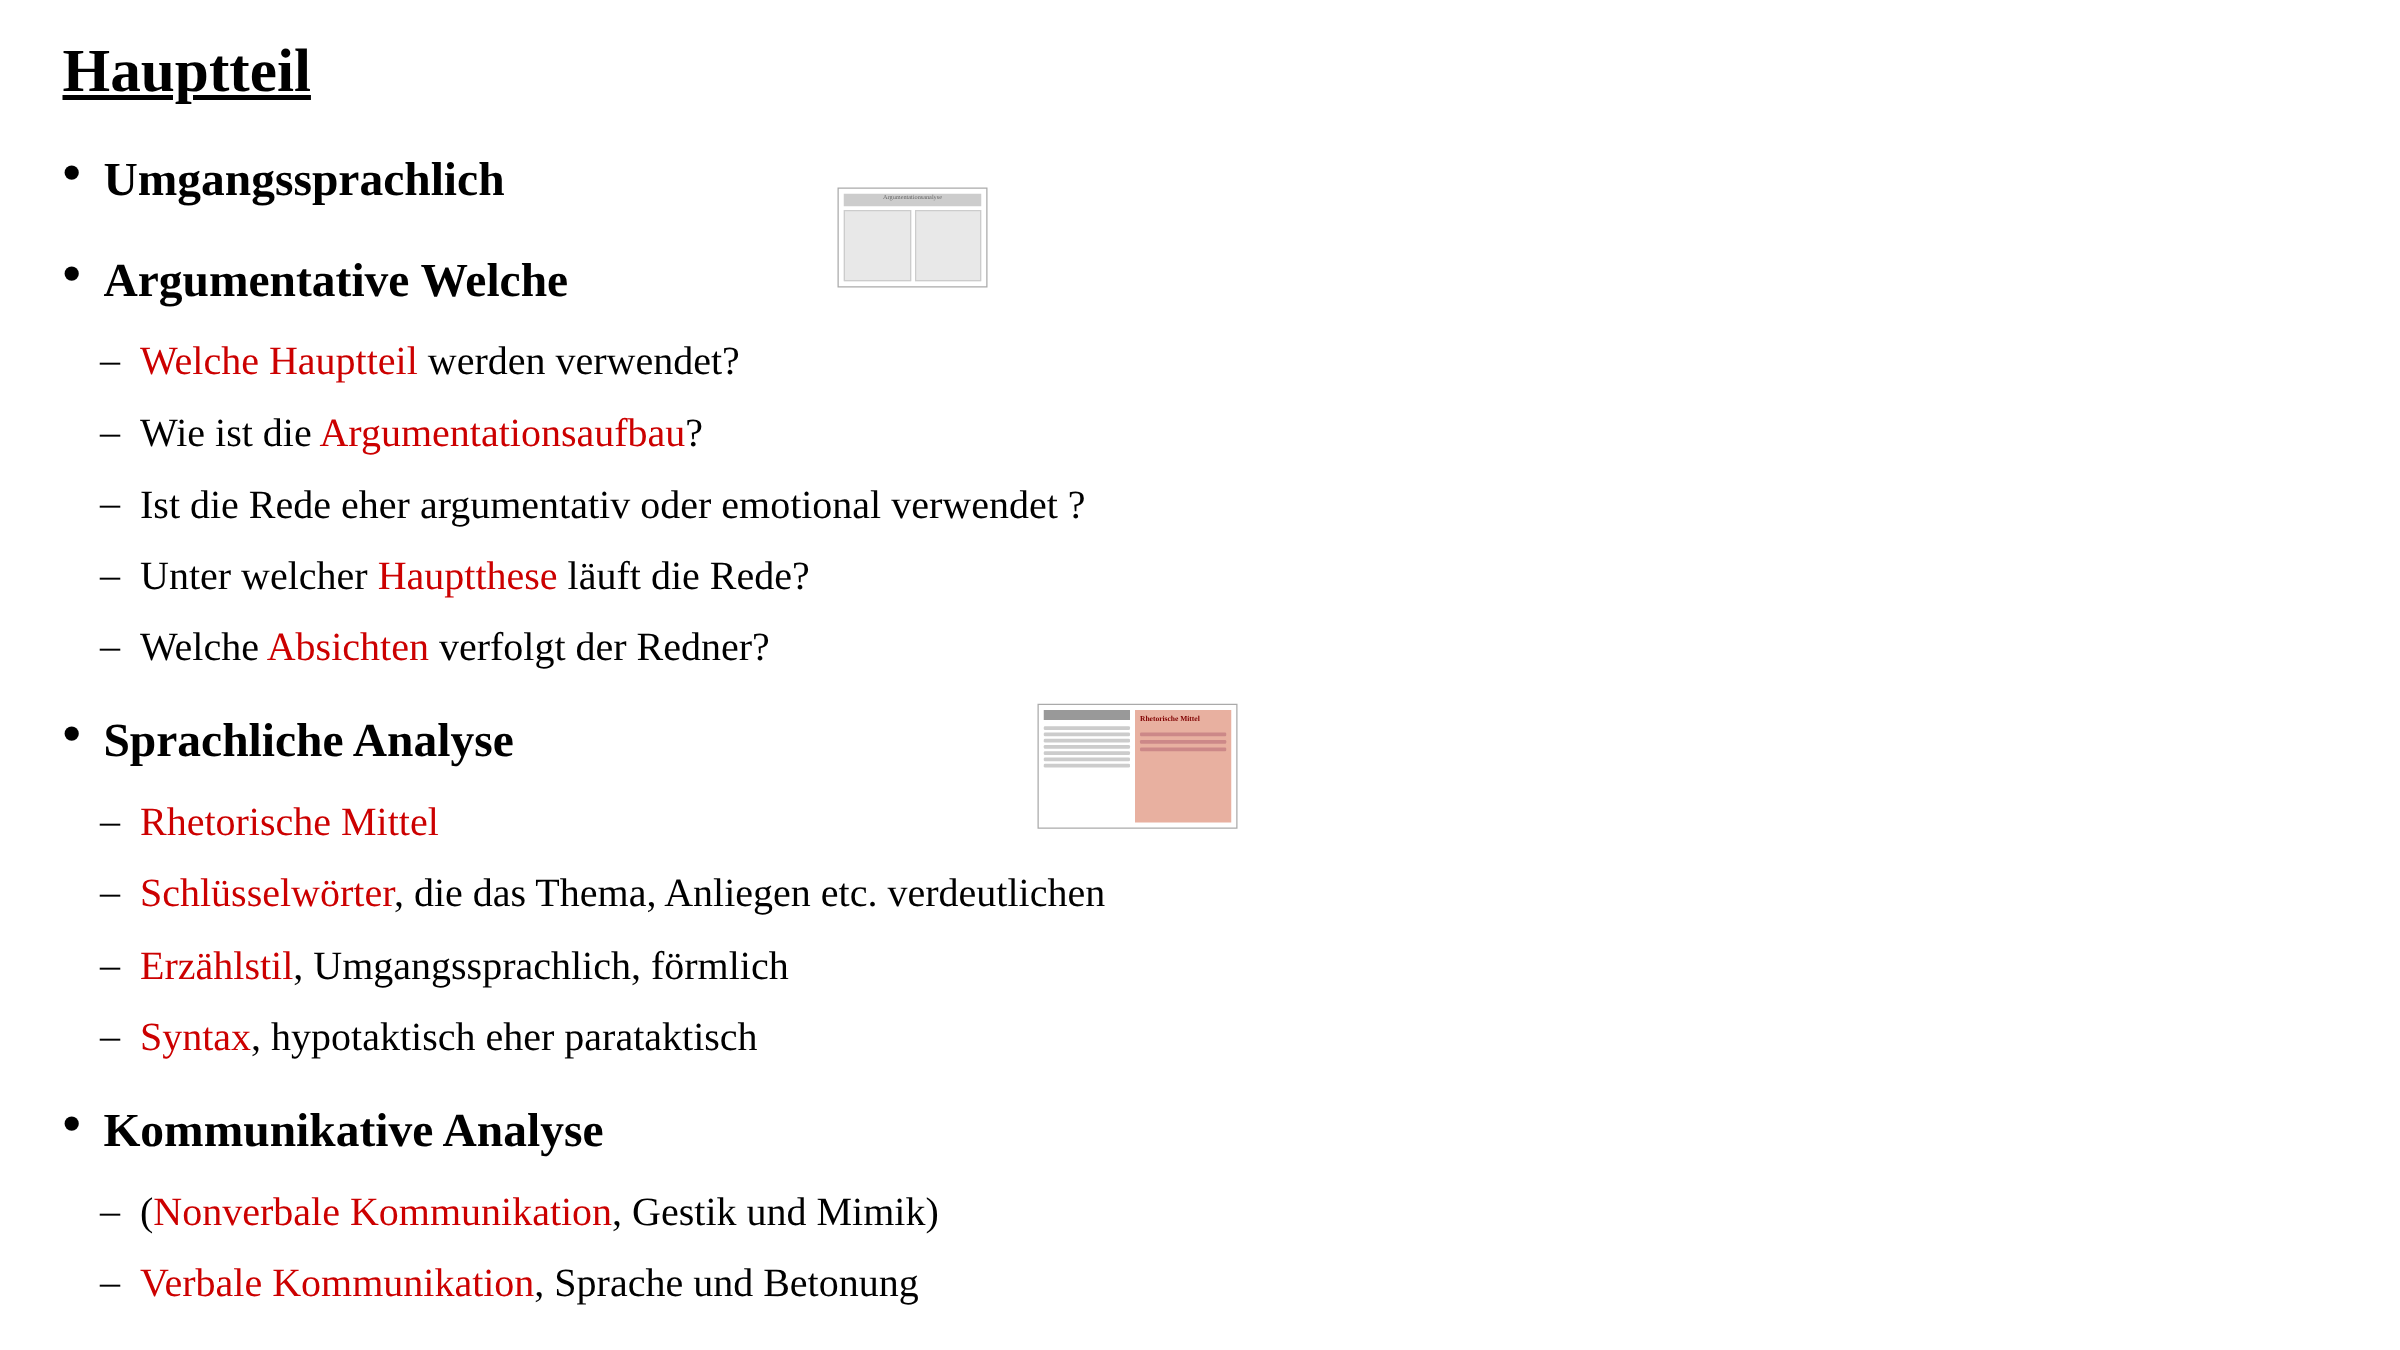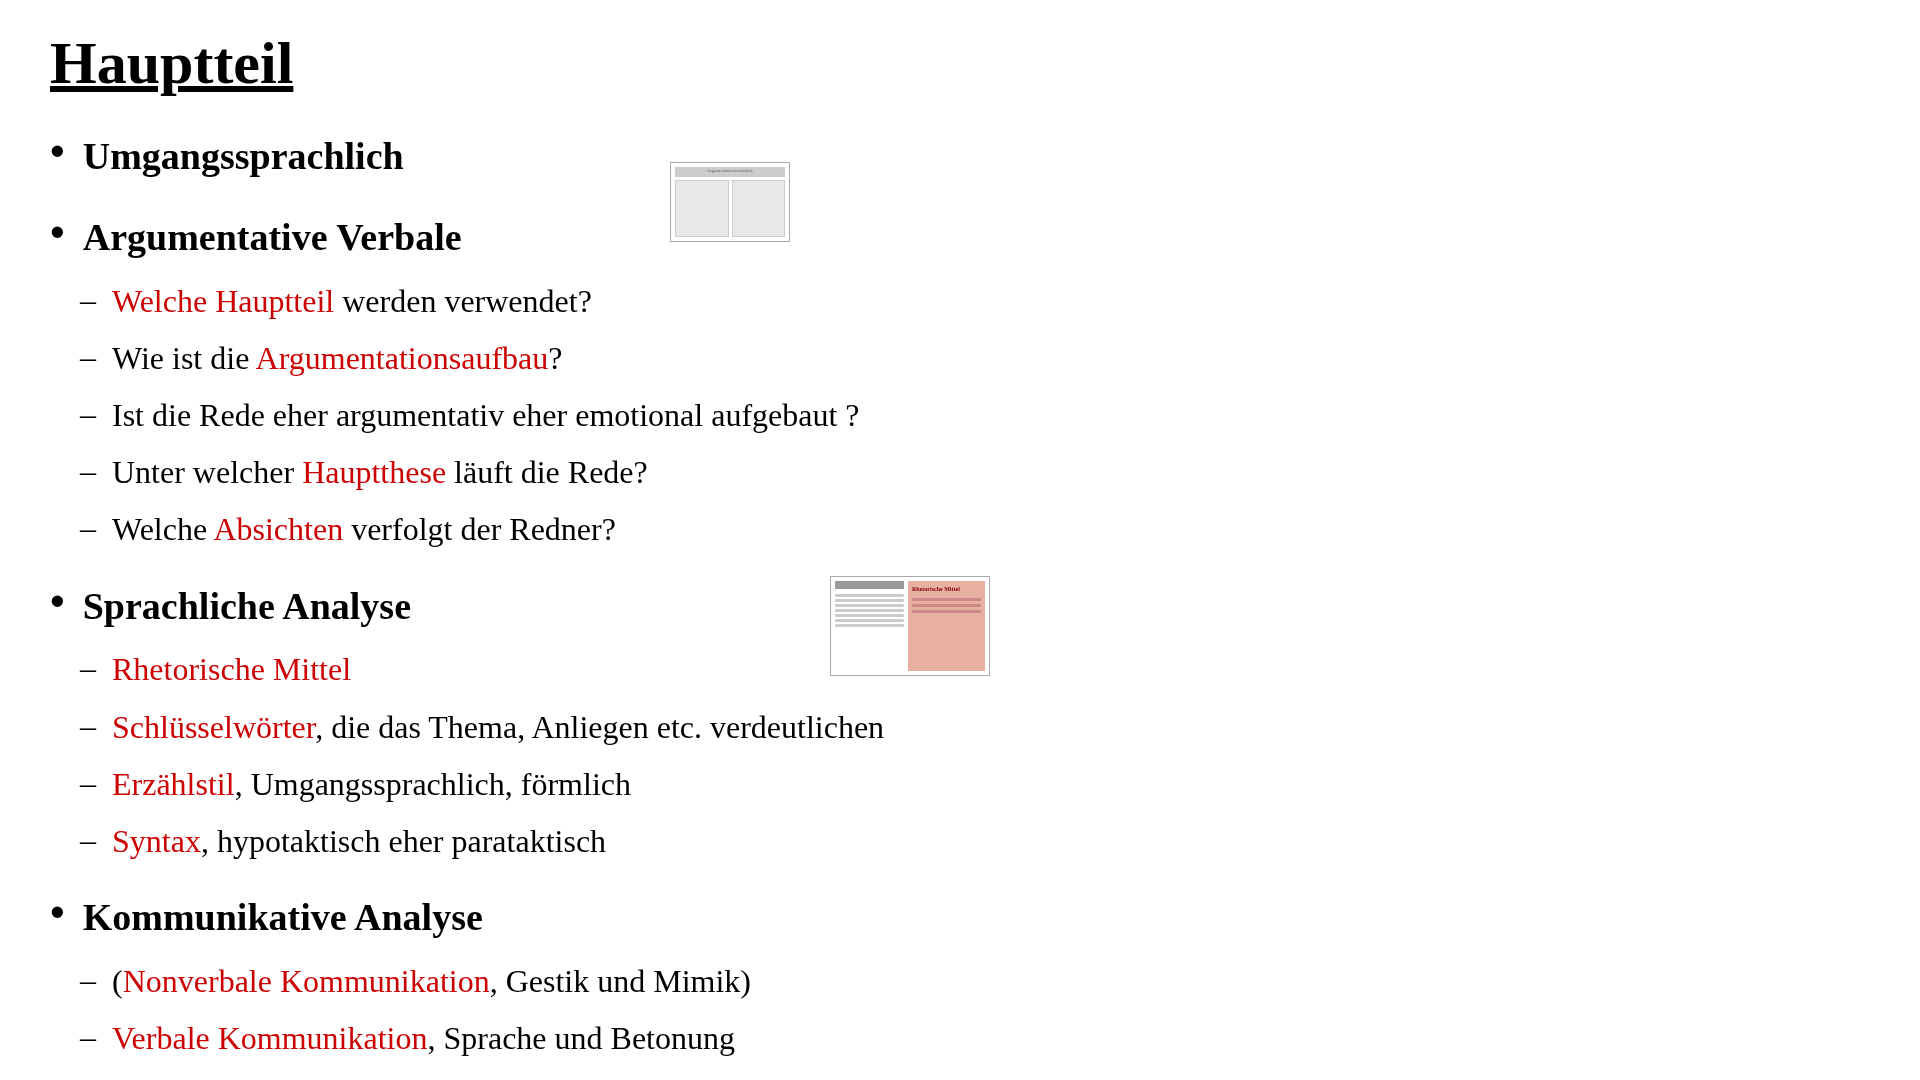--- a/index.html
+++ b/index.html
@@ -11,21 +11,21 @@
     body {
       background: #ffffff;
       font-family: 'Times New Roman', Times, serif;
       width: 1920px;
       min-height: 1080px;
       padding: 30px 50px;
       color: #000000;
     }
 
     .page-title {
-      font-size: 60px;
+      font-size: 49px;
       font-weight: bold;
       text-decoration: underline;
       margin-bottom: 30px;
       line-height: 1.1;
     }
 
     .main-content {
       font-size: 32px;
       line-height: 1.6;
     }
@@ -140,21 +140,21 @@
   <div class="section-wrapper">
     <div class="bullet-item">
       <span class="bullet-dot">•</span>
       <span>Umgangssprachlich</span>
     </div>
   </div>
 
   <div class="section-wrapper">
     <div class="bullet-item">
       <span class="bullet-dot">•</span>
-      <span>Argumentative Verbale</span>
+      <span>Argumentative Welche</span>
     </div>
 
     <div style="position: absolute; left: 620px; top: -45px;">
       <div class="thumb-argumentative">
         <div style="height: 10px; background: #ccc; margin-bottom: 3px; font-size: 5px; color: #666; text-align: center;">Argumentationsanalyse</div>
         <div class="thumb-inner">
           <div class="thumb-col"></div>
           <div class="thumb-col"></div>
         </div>
       </div>
@@ -167,21 +167,21 @@
         <span><span class="red">Welche Hauptteil</span><span> werden verwendet?</span></span>
       </div>
 
       <div class="sub-item">
         <span class="dash">–</span>
         <span><span>Wie ist die </span><span class="red">Argumentationsaufbau</span><span>?</span></span>
       </div>
 
       <div class="sub-item">
         <span class="dash">–</span>
-        <span>Ist die Rede eher argumentativ eher emotional aufgebaut ?</span>
+        <span>Ist die Rede eher argumentativ oder emotional verwendet ?</span>
       </div>
 
       <div class="sub-item">
         <span class="dash">–</span>
         <span><span>Unter welcher </span><span class="red">Hauptthese</span><span> läuft die Rede?</span></span>
       </div>
 
       <div class="sub-item">
         <span class="dash">–</span>
         <span><span>Welche </span><span class="red">Absichten</span><span> verfolgt der Redner?</span></span>

